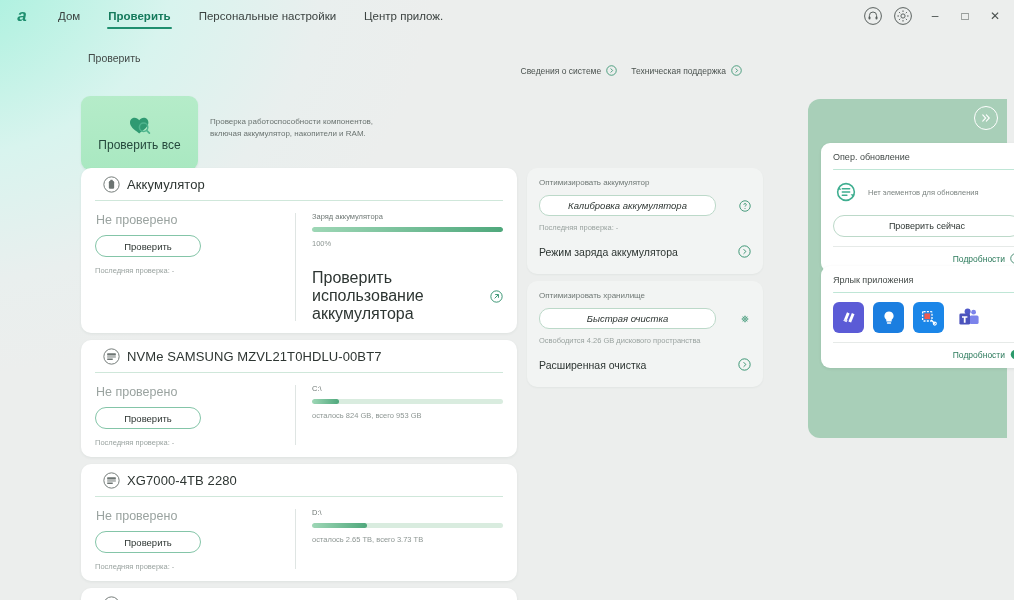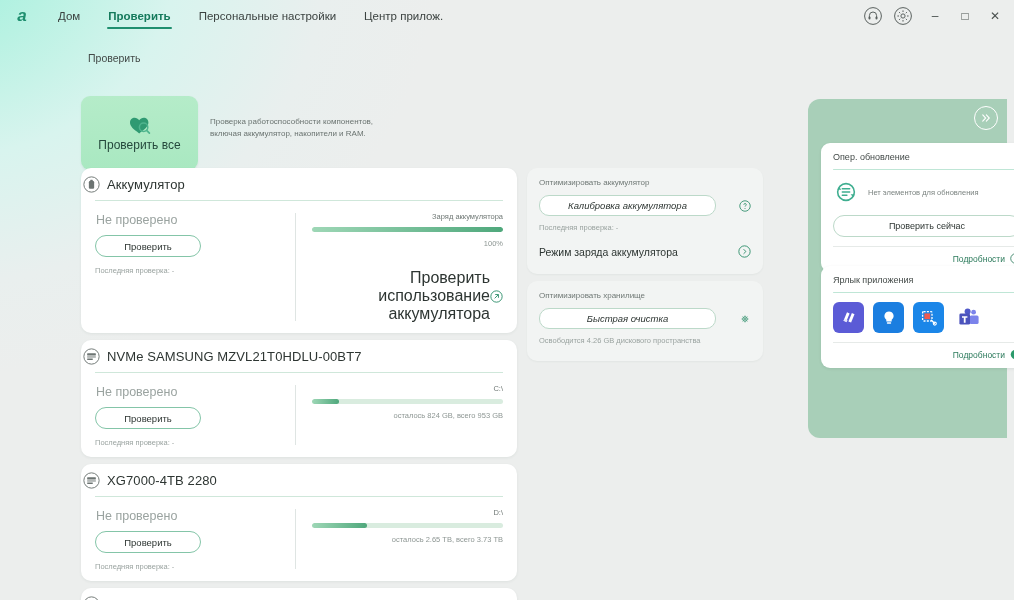--- a/index.html
+++ b/index.html
@@ -63,35 +63,35 @@
   }
   .toplinks{position:absolute;right:272px;top:33px;display:flex;gap:14px;align-items:center;}
   .toplink{display:flex;align-items:center;gap:5px;font-size:8.5px;color:#4a524f;cursor:pointer;}
   
   .cards{position:absolute;left:81px;top:136px;width:436px;}
   .card{
     width:436px;background:#fff;border-radius:10px;margin-bottom:7px;
     box-shadow:0 1px 3px rgba(40,70,60,.07);padding:0 0 8px 0;position:relative;
   }
   .card-head{
-    display:flex;align-items:center;gap:7px;height:32px;padding:0 2px;
+    display:flex;align-items:center;gap:7px;height:32px;padding:0 22px;
   }
   .card-title{font-size:13px;color:#2d3532;letter-spacing:.1px;}
   .card-rule{height:1px;background:#cfe7da;margin:0 14px 0 14px;}
   .card-body{display:flex;padding:10px 14px 2px 14px;}
   .card-left{width:200px;position:relative;}
   .status-text{font-size:12.5px;color:#9aa3a0;margin:2px 0 8px 1px;}
   .btn-outline{
     display:inline-flex;align-items:center;justify-content:center;
     width:104px;height:20px;border:1px solid #84c5a8;border-radius:11px;background:#fff;
     font-size:9.5px;color:#2d3532;cursor:pointer;
   }
   .last-check{font-size:7.5px;color:#9aa3a0;margin-top:9px;}
   .divider-v{width:1px;background:#dfe5e3;margin:2px 16px 2px 0;}
-  .card-right{flex:1;position:relative;padding-top:1px;text-align:right;}
+  .card-right{flex:1;position:relative;padding-top:1px;}
   .bar-label{font-size:7.5px;color:#6f7875;margin-bottom:6px;}
   .bar-track{height:5px;border-radius:3px;background:#d9ecdf;overflow:hidden;}
   .bar-fill{height:5px;border-radius:3px;background:linear-gradient(90deg,#9ed7b6 0%,#4fa87c 100%);}
   .bar-value{font-size:7.5px;color:#8d9693;margin-top:7px;}
   .row-link{
     display:flex;align-items:center;justify-content:space-between;
     margin-top:21px;font-size:16px;color:#2d3532;cursor:pointer;
   }
   
   .mid{position:absolute;left:527px;top:136px;width:212px;}
@@ -187,20 +187,40 @@
         <svg width="26" height="22" viewBox="0 0 26 22">
           <path d="M12.2 19.4C6.6 15.4 3 12.6 3 8.6 3 5.8 5.1 3.8 7.7 3.8c1.7 0 3.4.9 4.5 2.4 1.1-1.5 2.8-2.4 4.5-2.4 2.6 0 4.7 2 4.7 4.8 0 4-3.6 6.8-9.2 10.8z" fill="#2f9a72"></path>
           <circle cx="16.6" cy="13.2" r="4.2" fill="none" stroke="#4fb48e" stroke-width="1.5"></circle>
           <path d="M19.6 16.3l2.8 2.8" stroke="#4fb48e" stroke-width="1.7" stroke-linecap="round"></path>
         </svg>
       </span>
       <span class="label">Проверить все</span>
     </div>
     <div class="checkall-desc">Проверка работоспособности компонентов, включая аккумулятор, накопители и RAM.</div>
 
+    <div class="toplinks">
+      <div class="toplink">
+        <span>Сведения о системе</span>
+        <span class="ic">
+          <svg width="11" height="11" viewBox="0 0 12 12">
+              <circle cx="6" cy="6" r="5.2" fill="none" stroke="#2f8f6b" stroke-width=".9"></circle>
+              <path d="M5.1 3.8L7.2 6 5.1 8.2" fill="none" stroke="#2f8f6b" stroke-width=".9"></path>
+            </svg>
+        </span>
+      </div>
+      <div class="toplink">
+        <span>Техническая поддержка</span>
+        <span class="ic">
+          <svg width="11" height="11" viewBox="0 0 12 12">
+              <circle cx="6" cy="6" r="5.2" fill="none" stroke="#2f8f6b" stroke-width=".9"></circle>
+              <path d="M5.1 3.8L7.2 6 5.1 8.2" fill="none" stroke="#2f8f6b" stroke-width=".9"></path>
+            </svg>
+        </span>
+      </div>
+    </div>
 
     <div class="cards">
 
       <div class="card">
         <div class="card-head">
           <span class="ic">
             <svg width="17" height="17" viewBox="0 0 18 18">
                 <circle cx="9" cy="9" r="8.1" fill="none" stroke="#6d7personal" stroke-width="1"></circle>
                 <circle cx="9" cy="9" r="8.1" fill="none" stroke="#6d7573" stroke-width="1"></circle>
                 <rect x="6.2" y="5.4" width="5.6" height="8.2" rx="1.2" fill="#6d7573"></rect>
@@ -355,20 +375,29 @@
             <svg width="12" height="12" viewBox="0 0 14 14">
                 <circle cx="7" cy="7" r="2.6" fill="none" stroke="#2f8f6b" stroke-width="1"></circle>
                 <circle cx="7" cy="7" r="1" fill="none" stroke="#2f8f6b" stroke-width=".9"></circle>
                 <g stroke="#2f8f6b" stroke-width="1">
                   <path d="M7 3.1v1.1M7 9.8v1.1M3.1 7h1.1M9.8 7h1.1M4.3 4.3l.8.8M8.9 8.9l.8.8M9.7 4.3l-.8.8M5.1 8.9l-.8.8"></path>
                 </g>
               </svg>
           </span>
         </div>
         <div class="panel-note">Освободится 4.26 GB дискового пространства</div>
+        <div class="panel-link">
+          <span>Расширенная очистка</span>
+          <span class="ic">
+            <svg width="13" height="13" viewBox="0 0 14 14">
+                <circle cx="7" cy="7" r="6.1" fill="none" stroke="#2f8f6b" stroke-width="1"></circle>
+                <path d="M6 4.5L8.5 7 6 9.5" fill="none" stroke="#2f8f6b" stroke-width="1"></path>
+              </svg>
+          </span>
+        </div>
       </div>
     </div>
 
     <div class="rail">
       <div class="rail-collapse">
         <svg width="12" height="12" viewBox="0 0 14 14">
             <path d="M3.2 3.4L6.6 7l-3.4 3.6M7.4 3.4L10.8 7l-3.4 3.6" fill="none" stroke="#fff" stroke-width="1.3" stroke-linecap="round"></path>
           </svg>
       </div>
 

